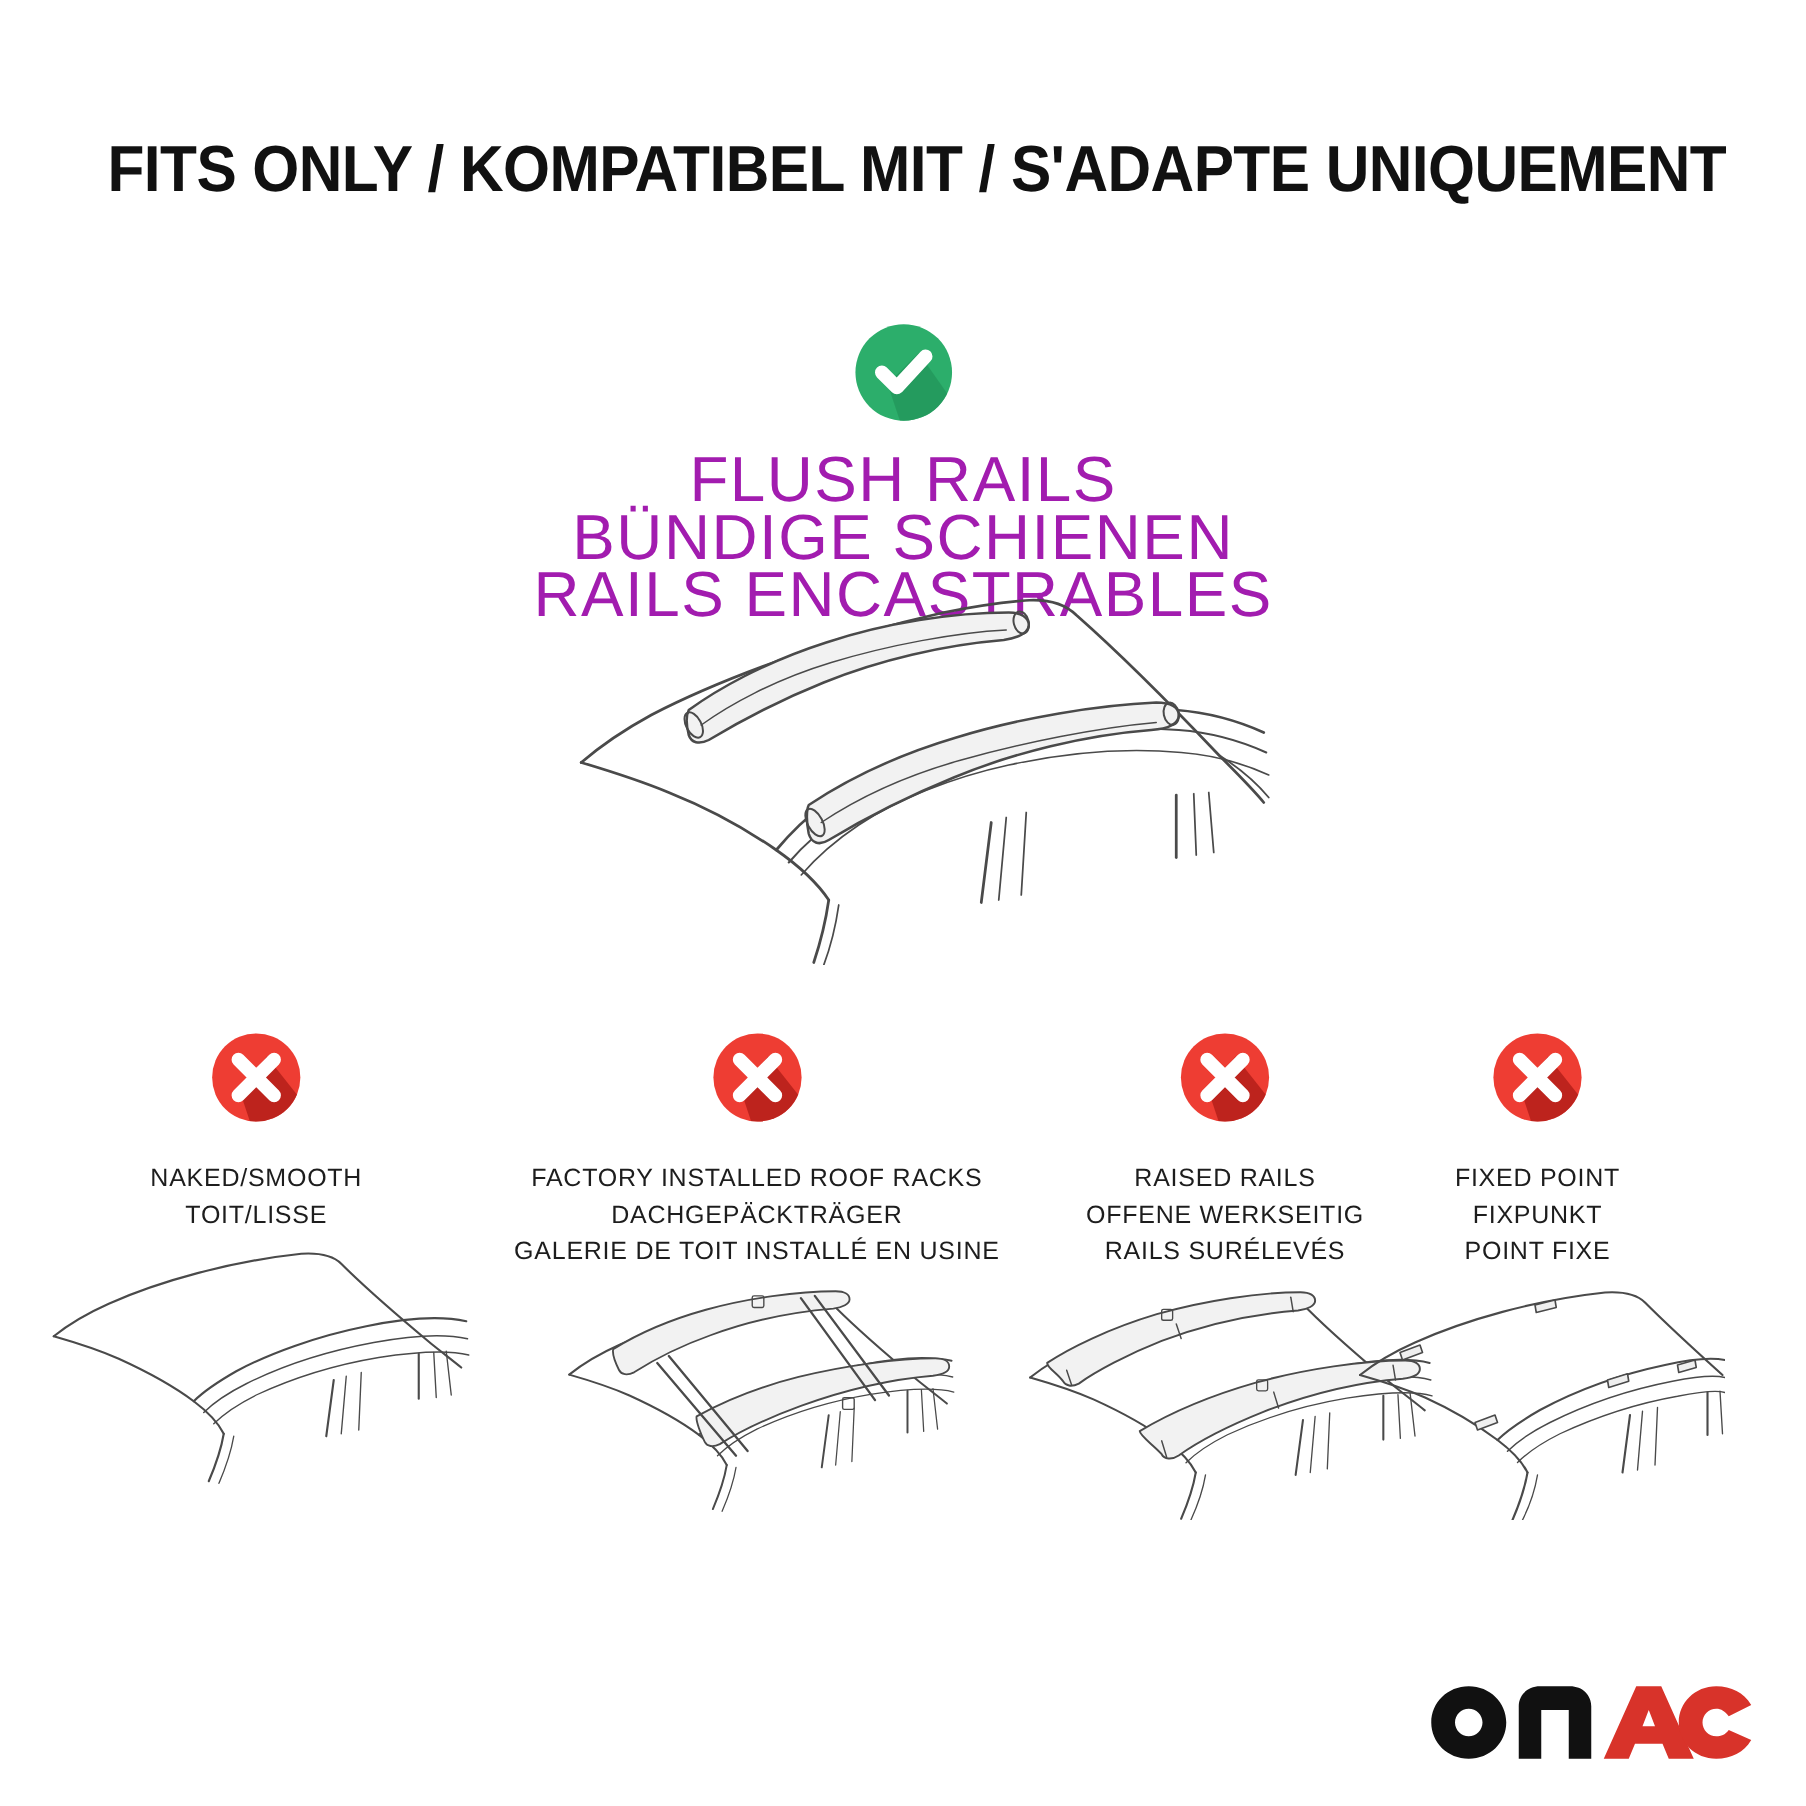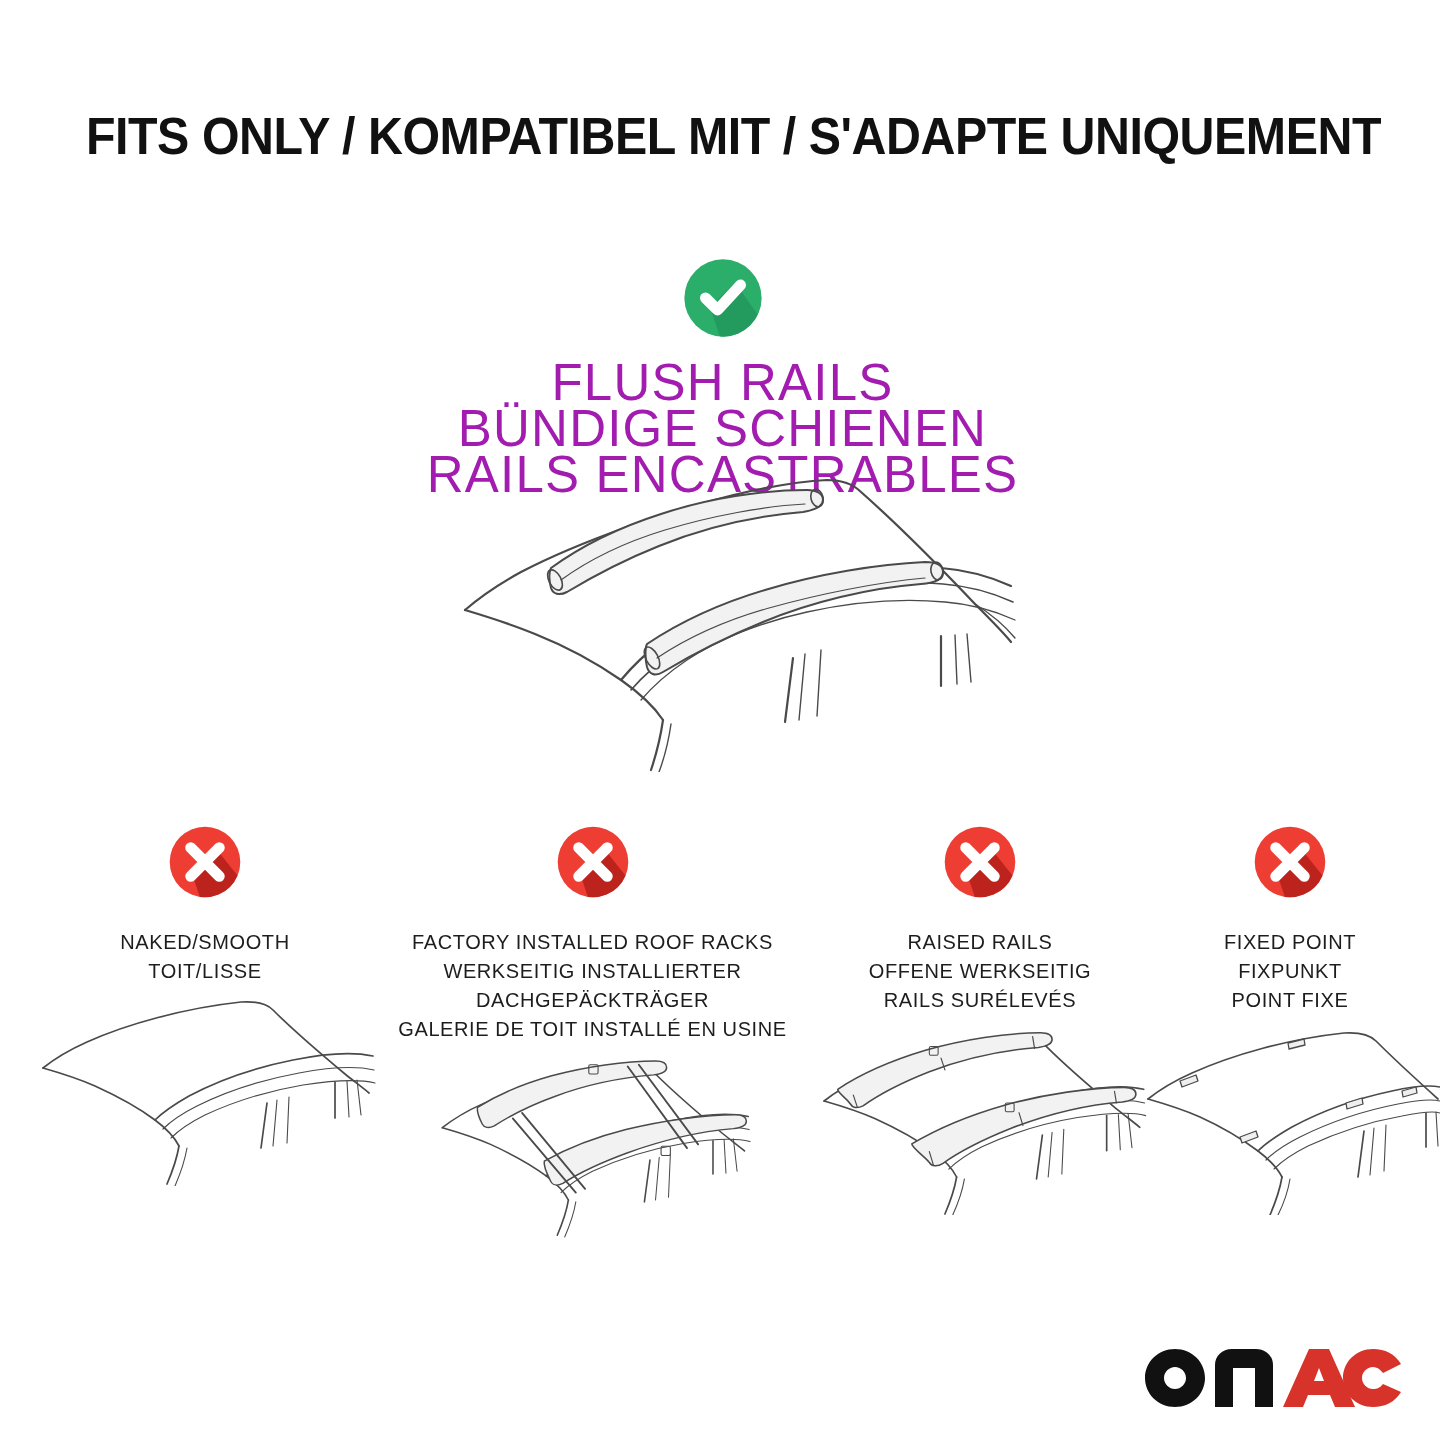--- a/index.html
+++ b/index.html
@@ -96,23 +96,23 @@
   }
   .nofit-art {
     margin-top: 10px;
     width: 100%;
     height: 190px;
   }
   .nofit-art svg { width: 100%; height: 100%; display: block; }
 
   
   #col-0 { left: 30px;   width: 350px; }
-  #col-1 { left: 370px;  width: 445px; }
+  #col-1 { left: 383px;  width: 445px; }
   #col-2 { left: 805px;  width: 350px; }
-  #col-3 { left: 1140px; width: 300px; }
+  #col-3 { left: 1080px; width: 300px; }
   #col-1 .nofit-art { margin-top: 4px; }
 
   
   .logo {
     position: absolute;
     right: 42px;
     bottom: 36px;
     height: 62px;
   }
   .logo svg { height: 62px; display: block; }
@@ -250,21 +250,20 @@
             </defs>
           <circle cx="50" cy="50" r="42" fill="#EE3D33"></circle>
           <g clip-path="url(#clipRed1)">
             <polygon points="60,30 98,78 98,98 46,98 34,62" fill="#B01D18" opacity="0.8"></polygon>
           </g>
           <path d="M33 33 L67 67 M67 33 L33 67" stroke="#ffffff" stroke-width="13" stroke-linecap="round" fill="none"></path>
         </svg>
       </span>
       <div class="nofit-lines">
         <div>FACTORY INSTALLED ROOF RACKS</div>
-        <div>WERKSEITIG INSTALLIERTER</div>
         <div>DACHGEPÄCKTRÄGER</div>
         <div>GALERIE DE TOIT INSTALLÉ EN USINE</div>
       </div>
       <div class="nofit-art">
         <svg viewBox="0 0 340 205" xmlns="http://www.w3.org/2000/svg">
           <g fill="none" stroke="#4a4a4a" stroke-width="1.7" stroke-linejoin="round" stroke-linecap="round">
 
             <path d="M8 86 C18 78 34 68 52 60 C92 42 150 26 206 20
                      C222 19 232 22 238 28 C258 48 286 72 310 92 C320 100 328 106 334 111"></path>
             <path d="M8 86 C22 90 42 96 60 104 C82 114 104 126 120 138 C132 147 140 156 144 164"></path>

